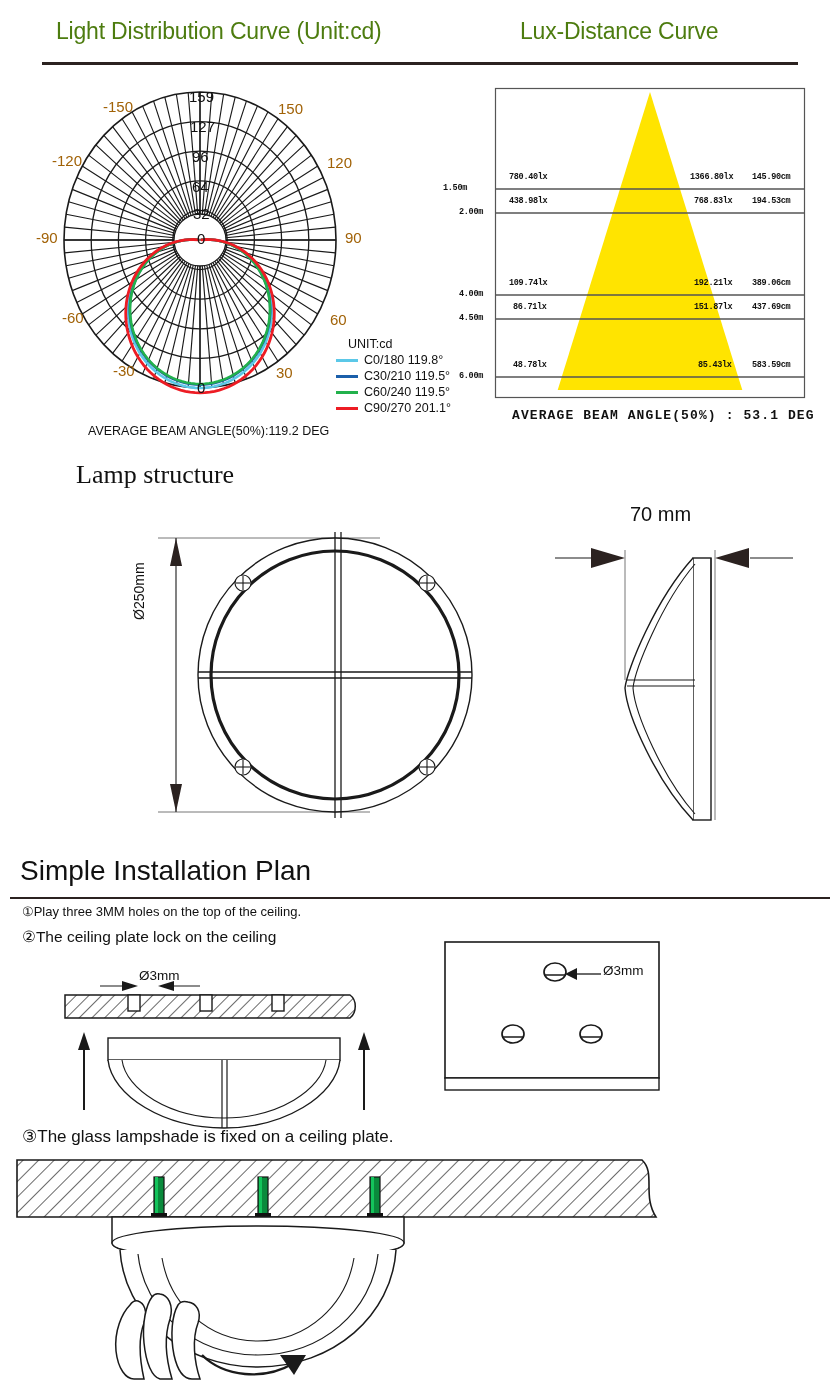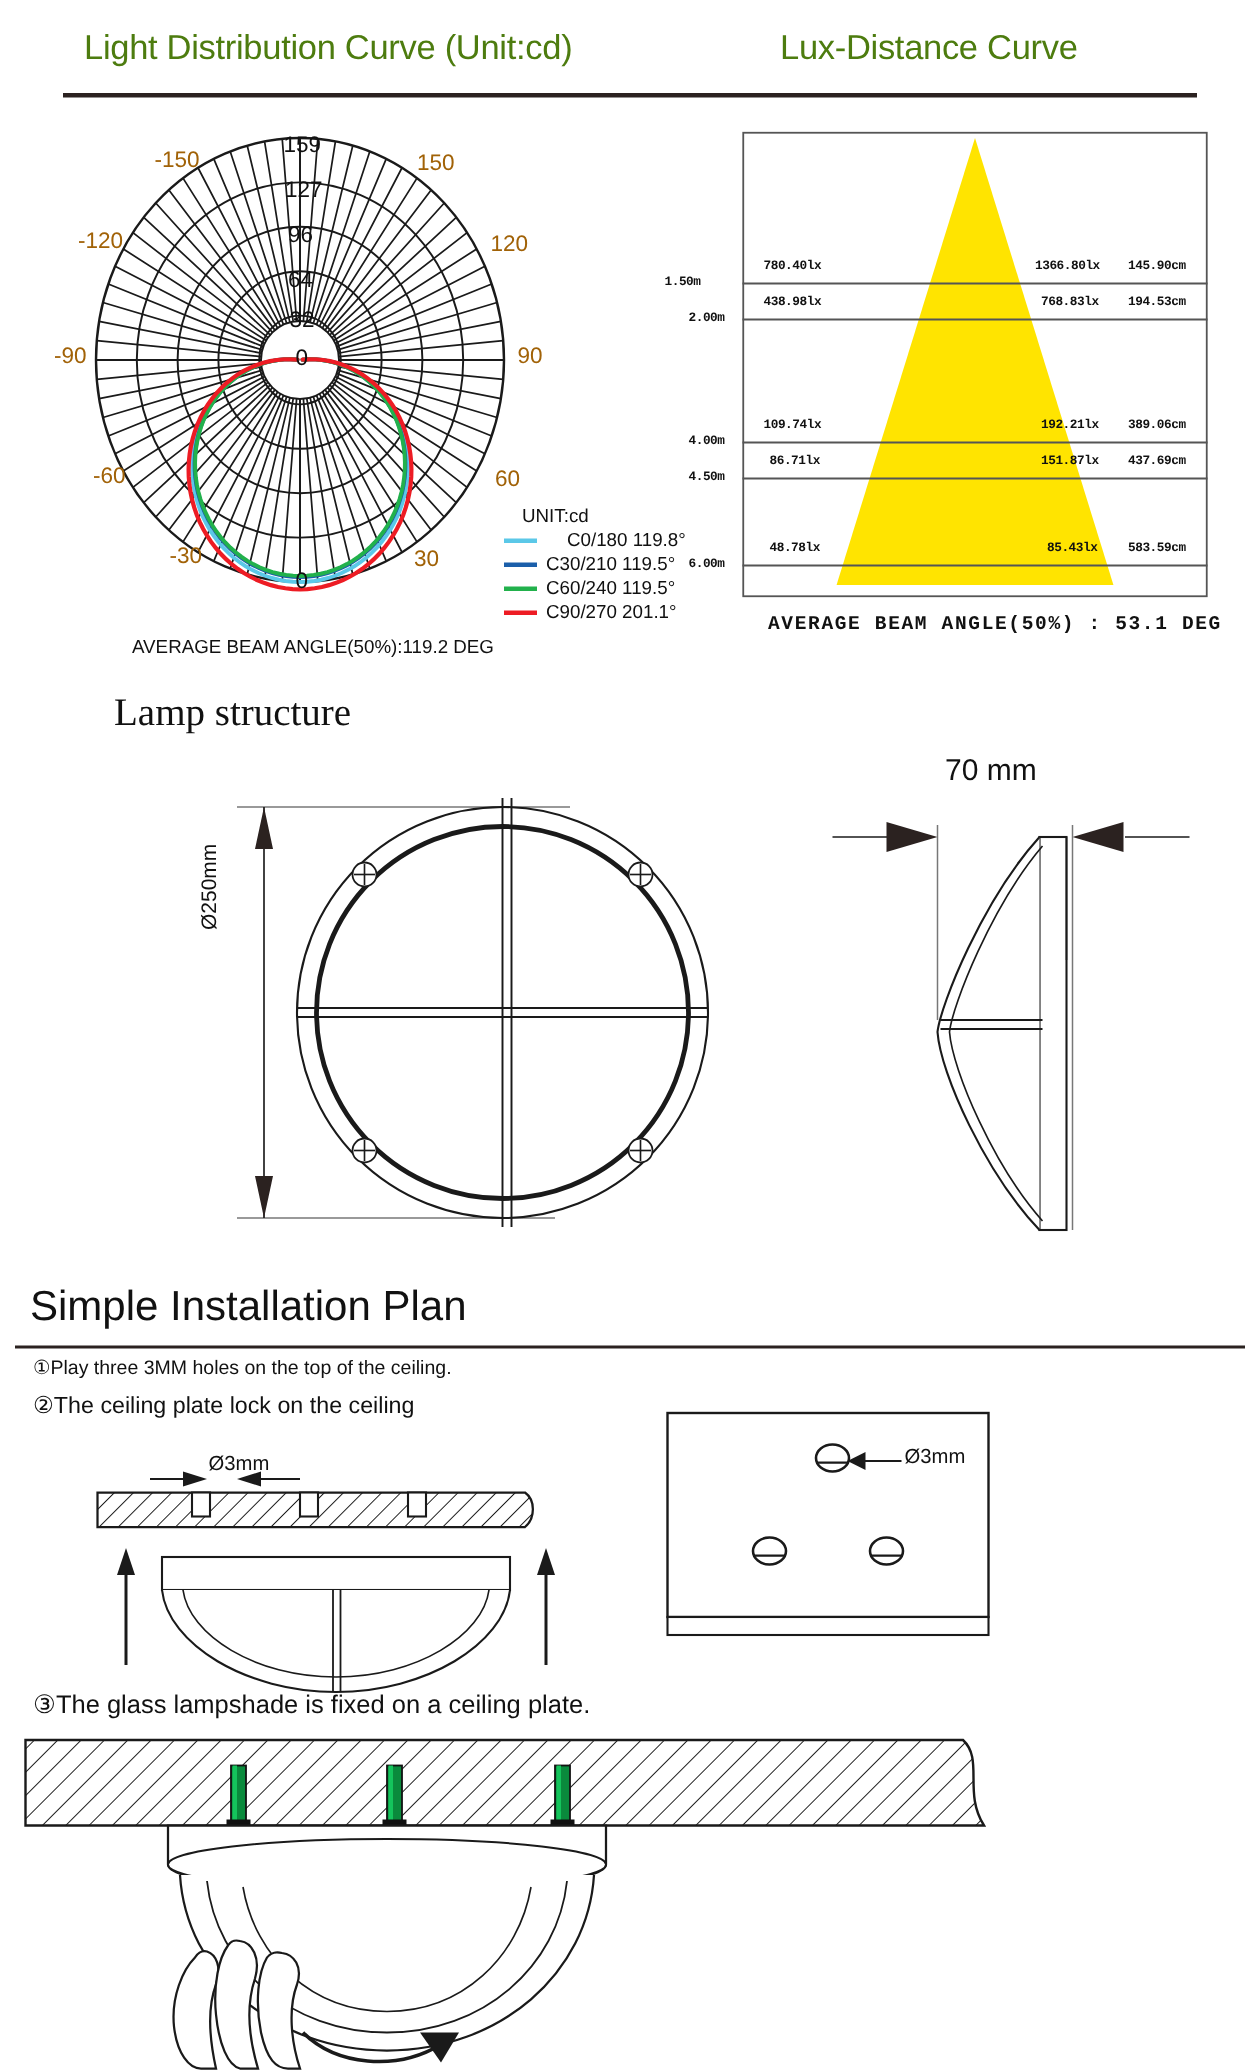--- a/index.html
+++ b/index.html
@@ -81,21 +81,21 @@
 <div class="abs polarlbl" style="left:327px;top:154px;">120</div>
 <div class="abs polarlbl" style="left:36px;top:229px;">-90</div>
 <div class="abs polarlbl" style="left:345px;top:229px;">90</div>
 <div class="abs polarlbl" style="left:62px;top:309px;">-60</div>
 <div class="abs polarlbl" style="left:330px;top:311px;">60</div>
 <div class="abs polarlbl" style="left:113px;top:362px;">-30</div>
 <div class="abs polarlbl" style="left:276px;top:364px;">30</div>
 
 <div class="abs" style="left:336px;top:325px;margin-top:12px;">
   <div class="legtxt" style="margin-left:12px;">UNIT:cd</div>
-  <div style="display:flex;align-items:center;gap:20px;margin-top:2px;">
+  <div style="display:flex;align-items:center;gap:6px;margin-top:2px;">
     <span class="swatch" style="background:#5BC8E8;"></span>
     <span class="legtxt">C0/180 119.8°</span>
   </div>
   <div style="display:flex;align-items:center;gap:6px;margin-top:2px;">
     <span class="swatch" style="background:#1B5FAA;"></span>
     <span class="legtxt">C30/210 119.5°</span>
   </div>
   <div style="display:flex;align-items:center;gap:6px;margin-top:2px;">
     <span class="swatch" style="background:#22B14C;"></span>
     <span class="legtxt">C60/240 119.5°</span>

